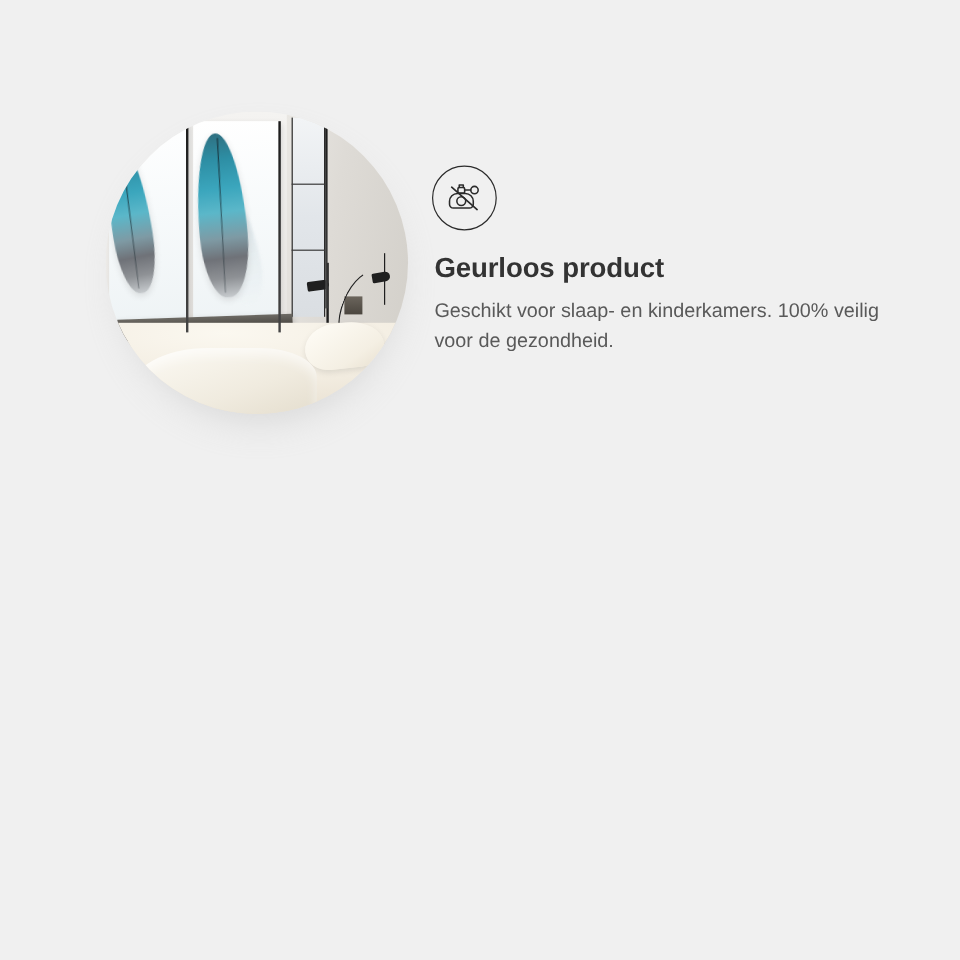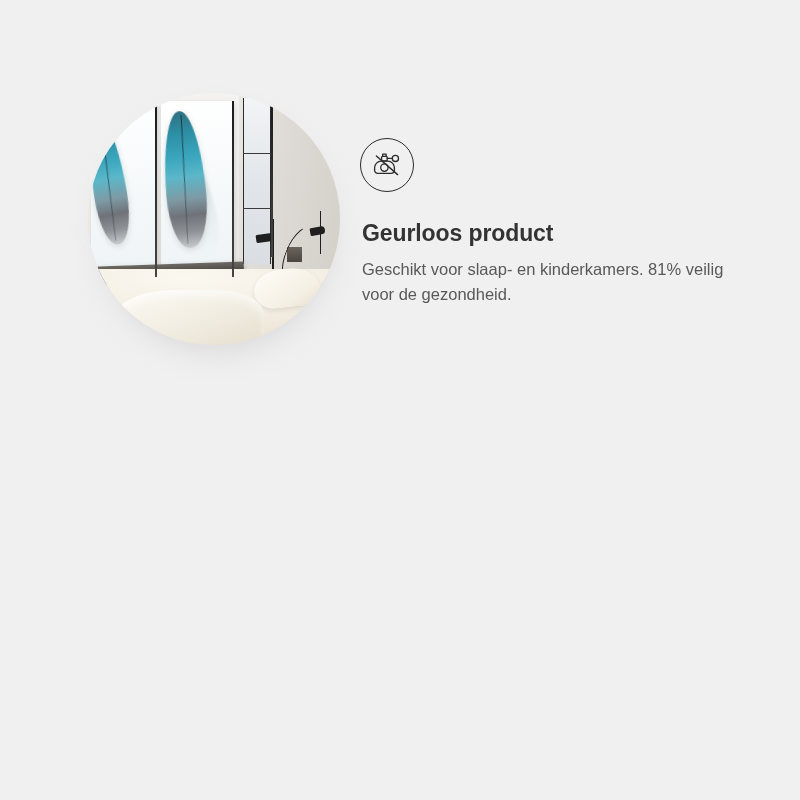--- a/index.html
+++ b/index.html
@@ -269,21 +269,21 @@
     border: 1.6px solid #2b2b2b;
     display: flex;
     align-items: center;
     justify-content: center;
   }
   .icon-badge.b1 { left: 360px; top: 138px; }
   .icon-badge svg { display: block; }
 
   
   .text-block { position: absolute; left: 362px; width: 400px; }
-  .text-block.t1 { top: 220px; }
+  .text-block.t1 { top: 210px; }
 
   .feature-title {
     font-size: 23px;
     font-weight: 700;
     color: #333333;
     letter-spacing: -.1px;
     line-height: 1.2;
     margin-bottom: 9px;
     white-space: nowrap;
   }
@@ -347,21 +347,21 @@
           <path d="M17.2 10.4 h5.1"></path>
           <circle cx="25.4" cy="10.4" r="3.1"></circle>
           <circle cx="14.4" cy="19.6" r="3.7"></circle>
           <line x1="6.4" y1="8.0" x2="27.6" y2="26.6" stroke-width="1.4"></line>
         </g>
       </svg>
     </div>
 
     <div class="text-block t1">
       <h2 class="feature-title">Geurloos product</h2>
-      <p class="feature-desc">Geschikt voor slaap- en kinderkamers. 81% veilig voor de gezondheid.</p>
+      <p class="feature-desc">Geschikt voor slaap- en kinderkamers. 100% veilig voor de gezondheid.</p>
     </div>
   </section>
 
   <section class="feature row-2">
 
     
 
     
 
     

